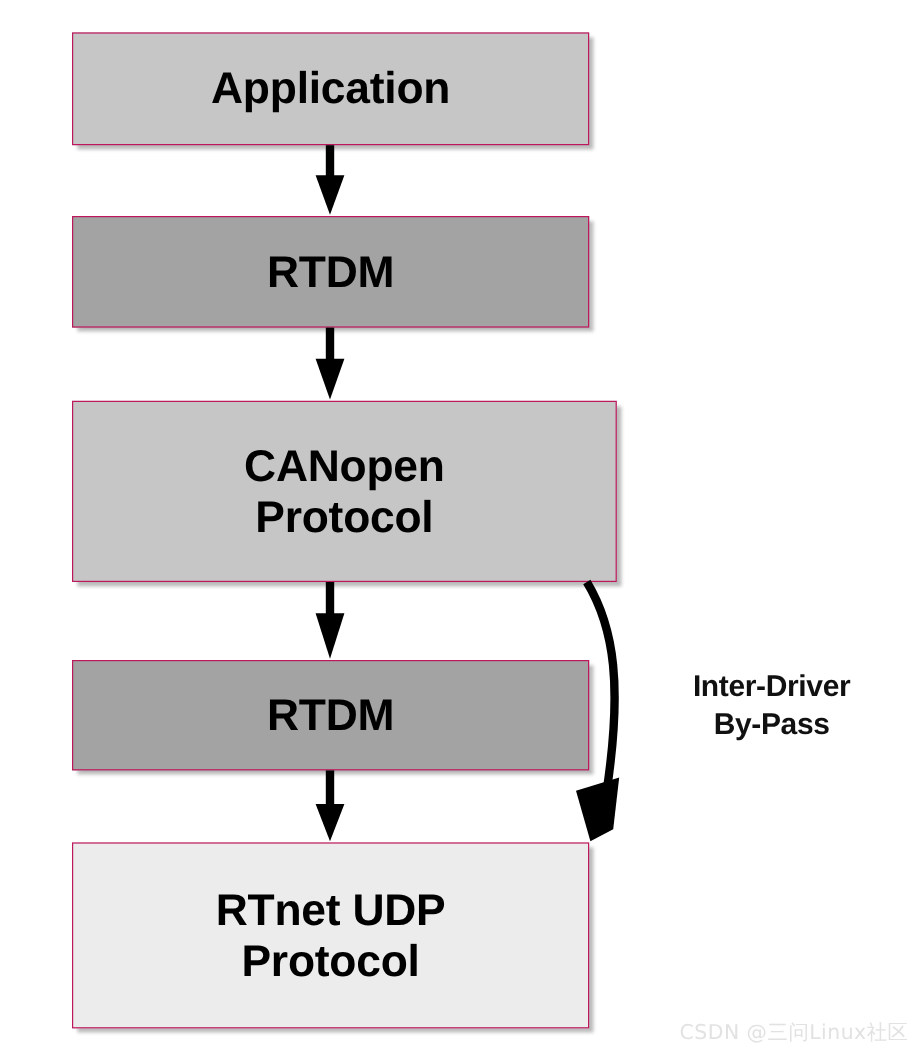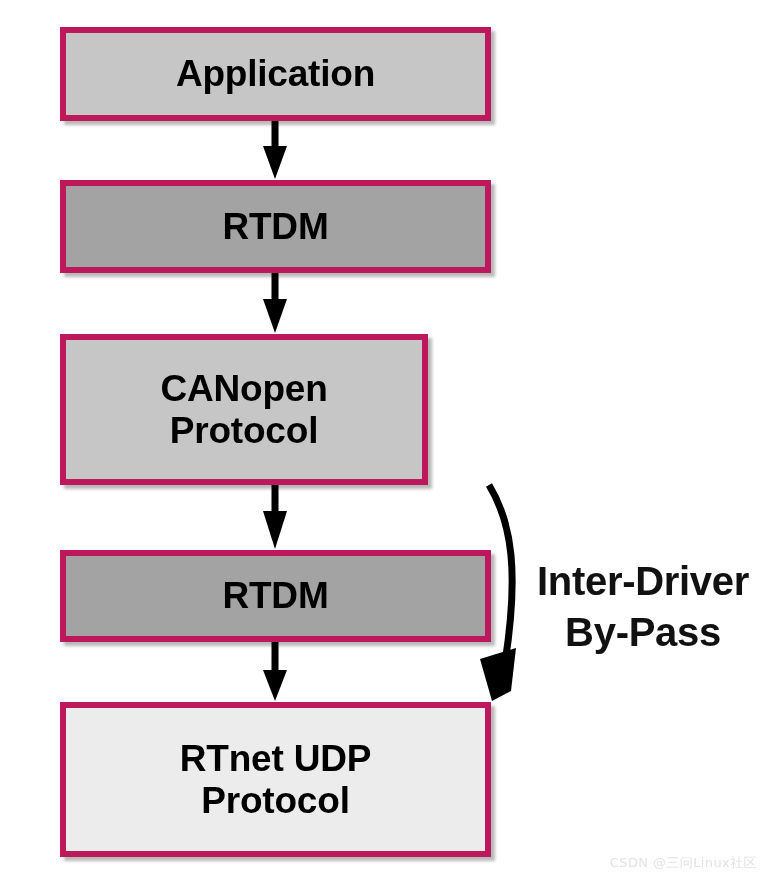--- a/index.html
+++ b/index.html
@@ -19,21 +19,21 @@
     position: absolute;
     left: 0; top: 0;
     width: 765px;
     height: 882px;
   }
 
   
   .layer-box {
     position: absolute;
     box-sizing: border-box;
-    border: 6px solid #be185d;
+    border: 1px solid #be185d;
     box-shadow: 4px 4px 3px rgba(0,0,0,0.28);
     display: flex;
     align-items: center;
     justify-content: center;
     text-align: center;
     color: #000000;
     font-weight: bold;
     line-height: 1.12;
     letter-spacing: -0.2px;
   }
@@ -45,21 +45,21 @@
     font-size: 37px;
   }
   .box-rtdm-1 {
     left: 60px; top: 180px;
     width: 431px; height: 93px;
     background: #a3a3a3;
     font-size: 37px;
   }
   .box-canopen {
     left: 60px; top: 334px;
-    width: 368px; height: 151px;
+    width: 454px; height: 151px;
     background: #c6c6c6;
     font-size: 37px;
   }
   .box-rtdm-2 {
     left: 60px; top: 550px;
     width: 431px; height: 92px;
     background: #a3a3a3;
     font-size: 37px;
   }
   .box-rtnet {
@@ -84,34 +84,34 @@
     pointer-events: none;
   }
 
   
   .bypass-label {
     position: absolute;
     left: 527px;
     top: 556px;
     width: 232px;
     text-align: center;
-    font-size: 40px;
+    font-size: 25px;
     font-weight: bold;
     line-height: 1.28;
     color: #111111;
     letter-spacing: -0.3px;
     white-space: pre-line;
   }
 
   
   .watermark {
     position: absolute;
     right: 8px;
     bottom: 10px;
-    font-size: 13px;
+    font-size: 17px;
     color: #e2e2e2;
     font-family: "DejaVu Sans", sans-serif;
     letter-spacing: 0.4px;
     white-space: nowrap;
   }
 </style>
 </head>
 <body>
 
 <div class="canvas">

